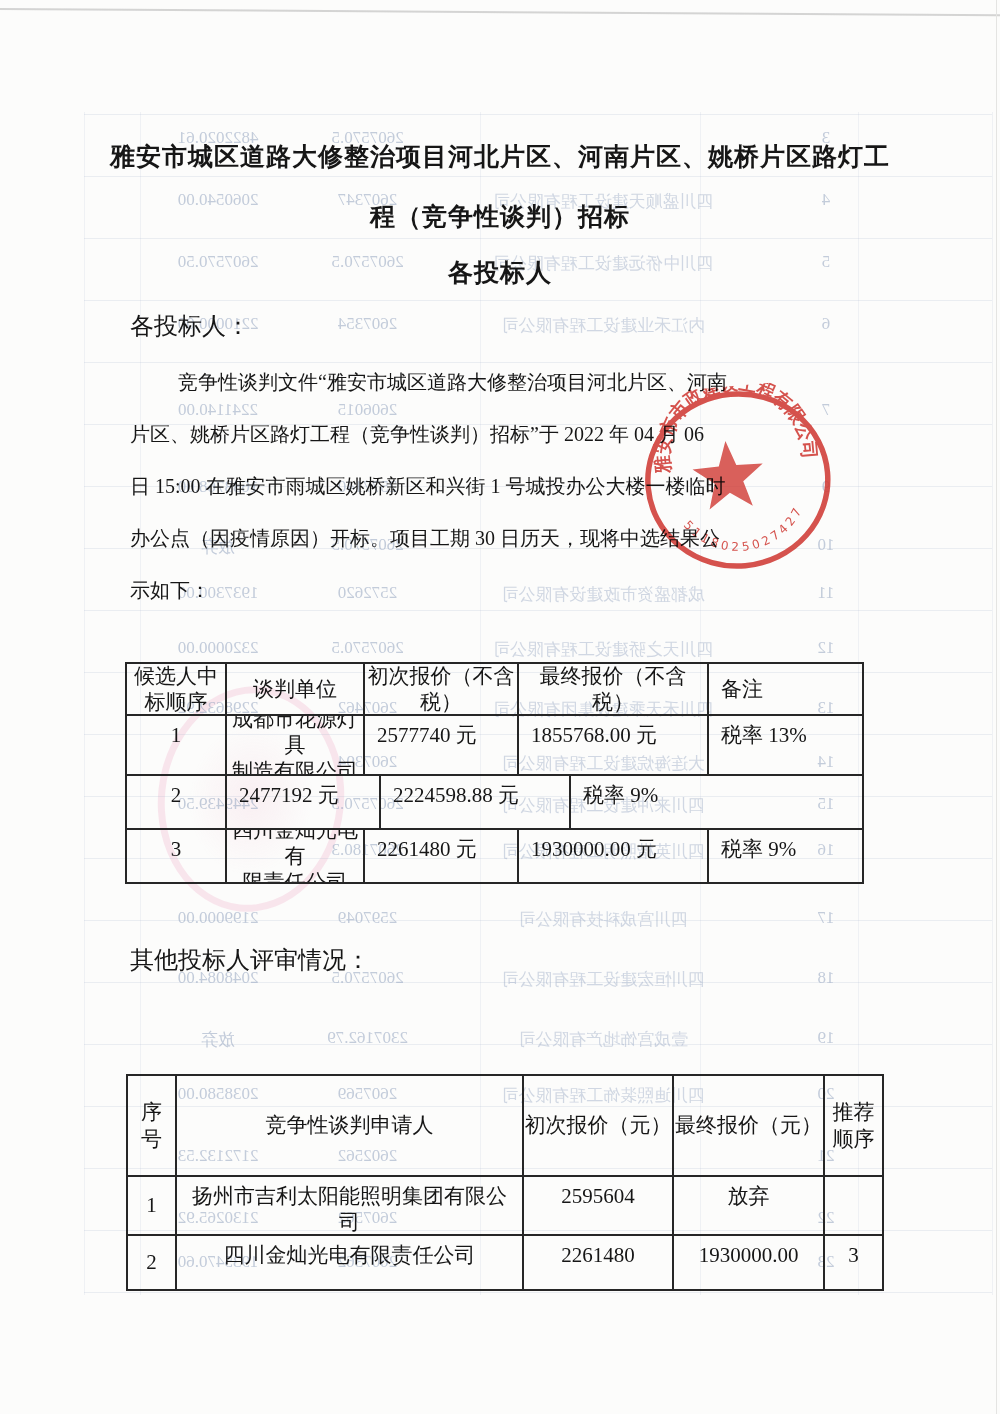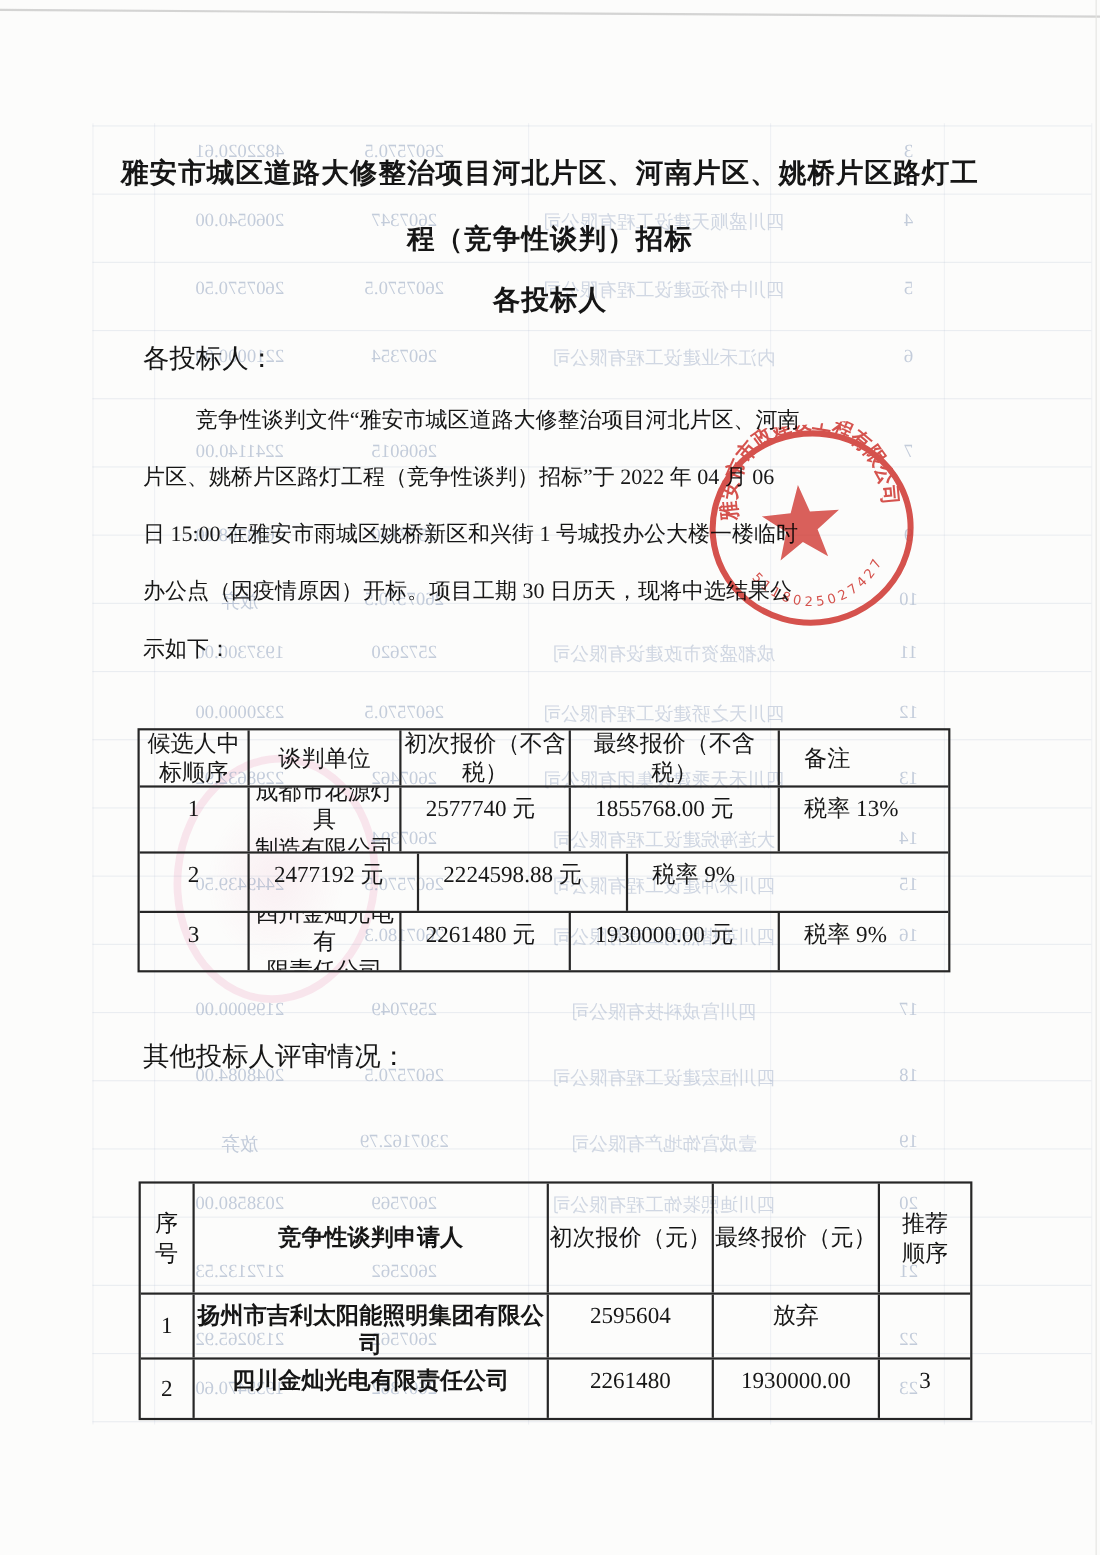--- a/index.html
+++ b/index.html
@@ -39,32 +39,32 @@
   .section-heading{position:absolute;left:130px;top:944px;font-size:24px;}
   
   .dtable{position:absolute;border:2px solid #262626;background:transparent;}
   .drow{display:flex;border-bottom:2px solid #262626;}
   .drow:last-child{border-bottom:none;}
   .dcell{border-right:2px solid #262626;box-sizing:border-box;
     display:flex;flex-direction:column;justify-content:center;
     font-size:21px;line-height:1.25;overflow:hidden;}
   .dcell:last-child{border-right:none;}
   .c-center{align-items:center;text-align:center;}
-  .c-left{align-items:flex-start;text-align:left;padding-left:22px;}
+  .c-left{align-items:flex-start;text-align:left;padding-left:12px;}
   .v-top{justify-content:flex-start;padding-top:6px;}
   
   .table1{left:125px;top:662px;width:735px;}
   .table1 .col1{width:100px;} .table1 .col2{width:138px;}
   .table1 .col3{width:154px;} .table1 .col4{width:190px;}
   .table1 .col5{flex:1;}
   .table1 .hrow{height:50px;} .table1 .r0{height:58px;}
   .table1 .r1{height:52px;} .table1 .r2{height:52px;}
   
   .table2{left:126px;top:1074px;width:754px;}
-  .table2 .col1{width:49px;} .table2 .col2{width:322px;font-weight:bold;}
+  .table2 .col1{width:49px;} .table2 .col2{width:347px;}
   .table2 .col3{width:150px;} .table2 .col4{width:151px;}
   .table2 .col5{flex:1;}
   .table2 .hrow{height:99px;} .table2 .r0{height:57px;} .table2 .r1{height:53px;}
   
   .stamp{position:absolute;left:640px;top:386px;width:196px;height:192px;
     mix-blend-mode:multiply;opacity:.88;transform:rotate(-5deg);z-index:3;}
 </style>
 </head>
 <body>
 

